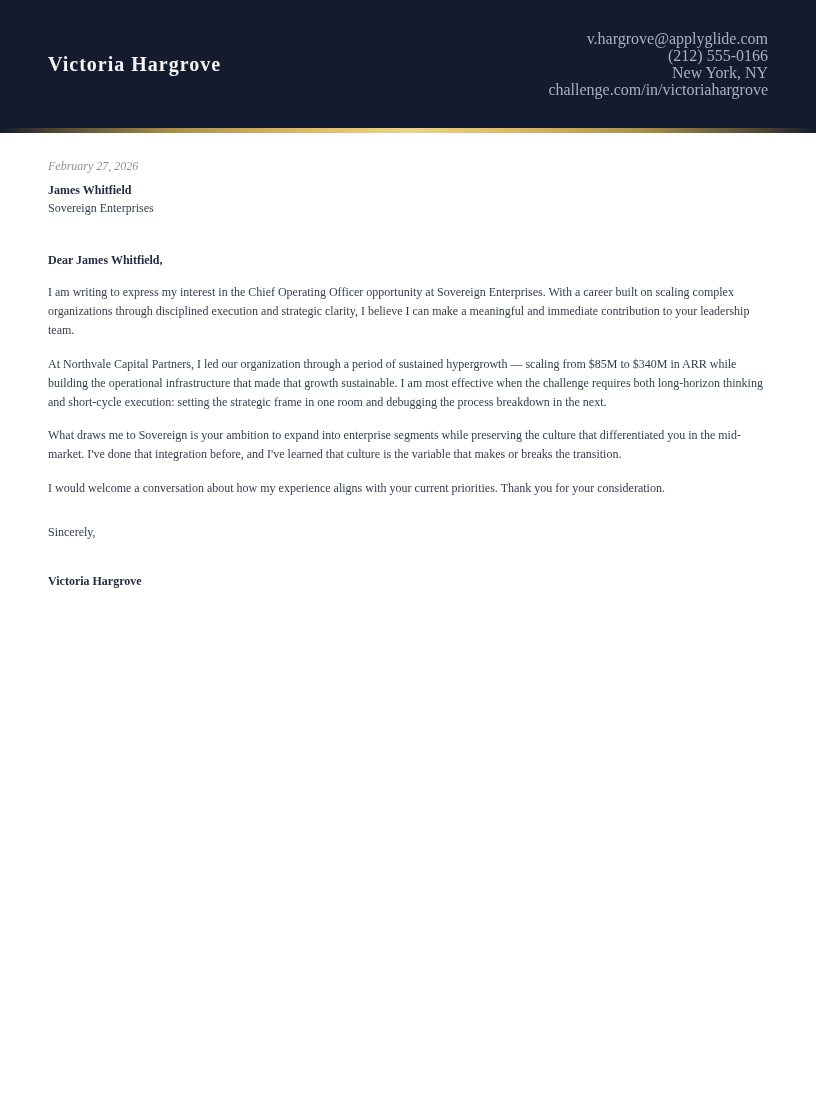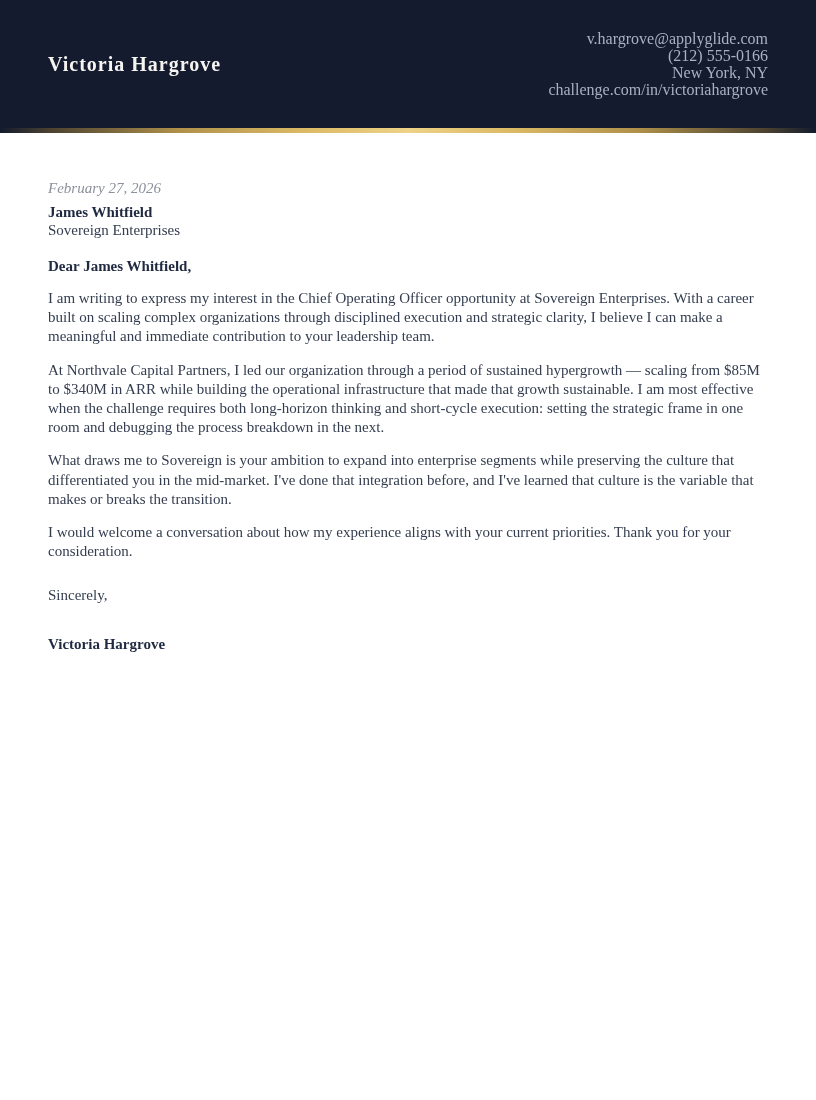--- a/index.html
+++ b/index.html
@@ -46,39 +46,39 @@
       #ddbb66 38%,
       #edd287 50%,
       #ddbb66 62%,
       #b0914a 78%,
       #4a4130 94%,
       #141b2e 100%);
   }
 
   
   .letter-body {
-    padding: 46px 48px 0 48px;
+    padding: 24px 48px 0 48px;
     color: #333d4f;
-    font-size: 15px;
+    font-size: 12px;
   }
   .date-line {
     font-style: italic;
     color: #8b919b;
     line-height: 19px;
   }
   .recipient-block {
     margin-top: 5px;
     line-height: 18px;
   }
   .recipient-name {
     font-weight: bold;
     color: #1f2940;
   }
   .salutation {
-    margin-top: 18px;
+    margin-top: 34px;
     margin-bottom: 13px;
     font-weight: bold;
     color: #1f2940;
     line-height: 18px;
   }
   .body-paragraph {
     margin: 14px 0;
     line-height: 19.2px;
     color: #333d4f;
   }

